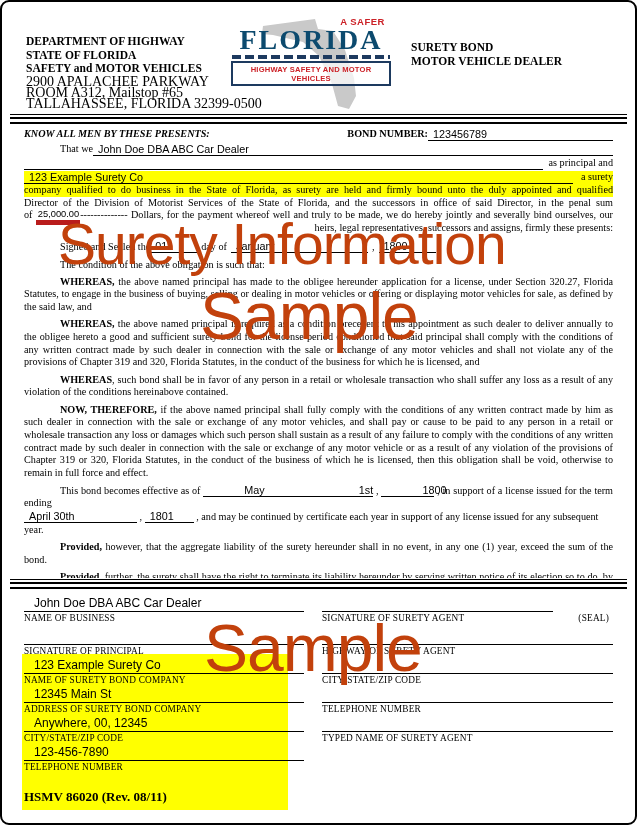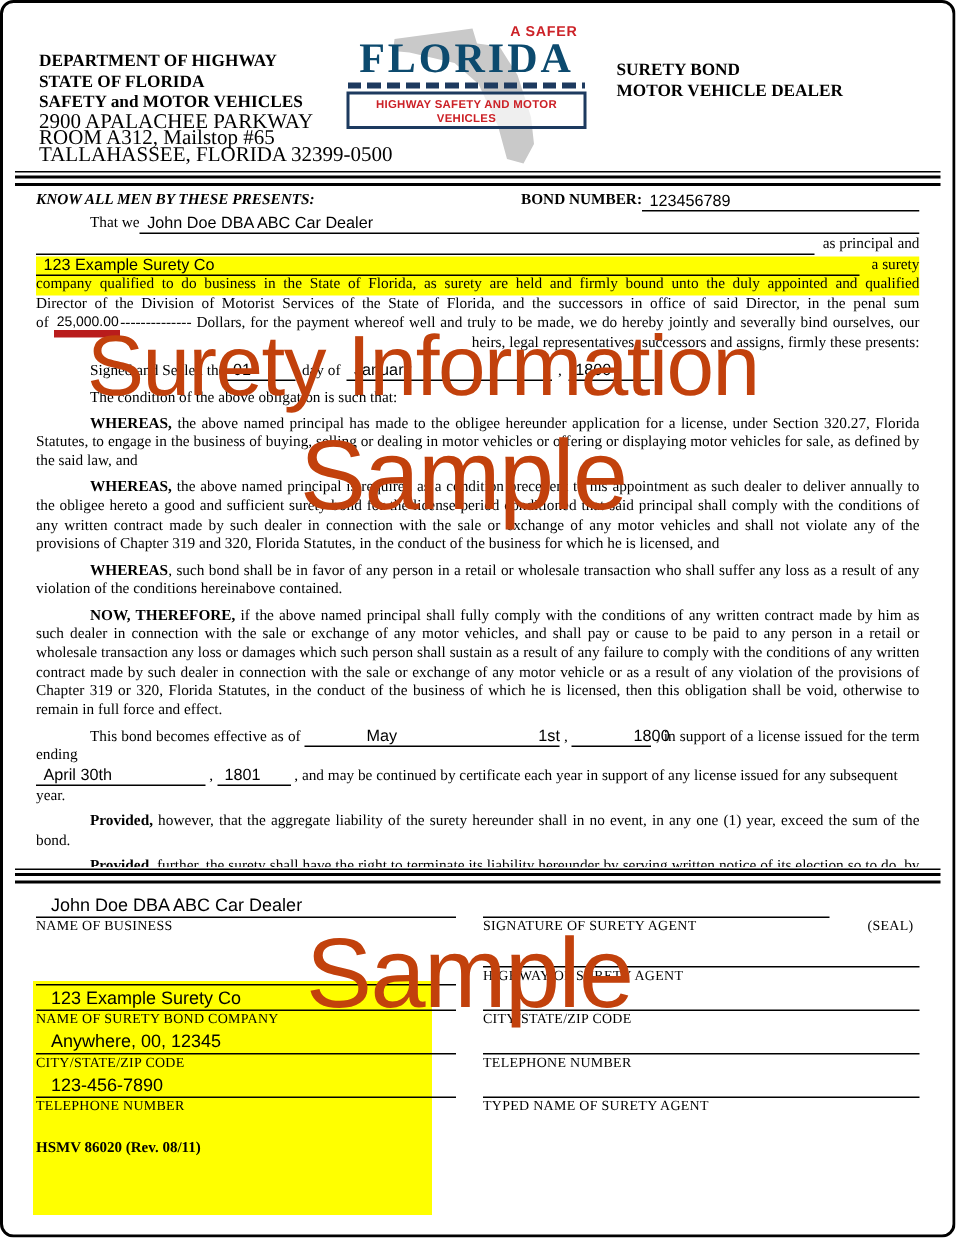--- a/index.html
+++ b/index.html
@@ -55,21 +55,21 @@
   .colL { width:280px; }
   .gap { width:18px; }
   .colR { flex:1; }
   .field { display:flex; flex-direction:column; justify-content:flex-end; }
   .f33 { height:33px; } .f29 { height:29px; }
   .field .val { font-family:"Liberation Sans",sans-serif; font-size:12px; line-height:14px;
                 padding-left:10px; border-bottom:1px solid #000; min-height:15px; }
   .field .lab { font-size:9.3px; line-height:11px; letter-spacing:.2px; padding-top:1px; display:flex; }
   .field .lab .seal { margin-left:auto; padding-right:4px; }
   .colR .field.first .val { width:76%; }
-  .formfooter { position:relative; z-index:1; font-weight:bold; font-size:10px; margin-top:16px; }
+  .formfooter { position:relative; z-index:1; font-weight:bold; font-size:13px; margin-top:16px; }
   
   .wm { position:absolute; z-index:6; font-family:"Liberation Sans",sans-serif; color:#c2410c;
         line-height:1; white-space:nowrap; pointer-events:none; letter-spacing:-1px; }
   .wm1 { left:56px; top:214px; font-size:57px; }
   .wm2 { left:198px; top:281px; font-size:66px; }
   .wm3 { left:202px; top:613px; font-size:66px; }
 </style>
 </head>
 <body>
 
@@ -185,25 +185,34 @@
     <div class="cols">
       <div class="colL">
         <div class="field f33">
           <div class="val">John Doe DBA ABC Car Dealer</div>
           <div class="lab">
               <span>NAME OF BUSINESS</span>
             </div>
         </div>
         <div class="field f33">
           <div class="val"></div>
+          <div class="lab">
+              <span>SIGNATURE OF PRINCIPAL</span>
+            </div>
         </div>
         <div class="field f29">
           <div class="val">123 Example Surety Co</div>
           <div class="lab">
               <span>NAME OF SURETY BOND COMPANY</span>
+            </div>
+        </div>
+        <div class="field f29">
+          <div class="val">12345 Main St</div>
+          <div class="lab">
+              <span>ADDRESS OF SURETY BOND COMPANY</span>
             </div>
         </div>
         <div class="field f29">
           <div class="val">Anywhere, 00, 12345</div>
           <div class="lab">
               <span>CITY/STATE/ZIP CODE</span>
             </div>
         </div>
         <div class="field f29">
           <div class="val">123-456-7890</div>

